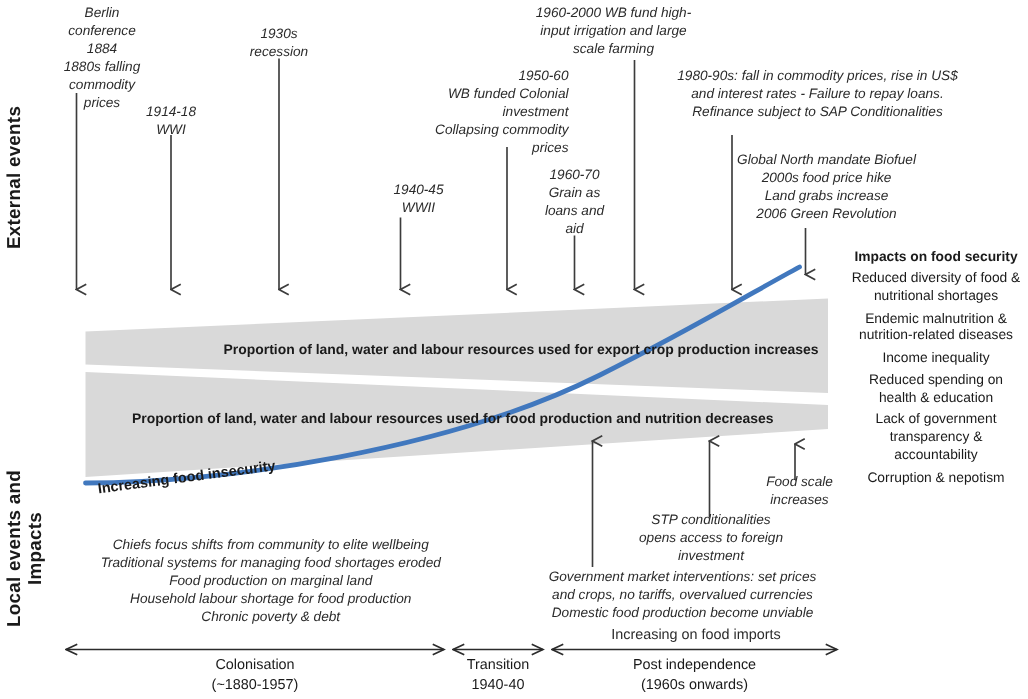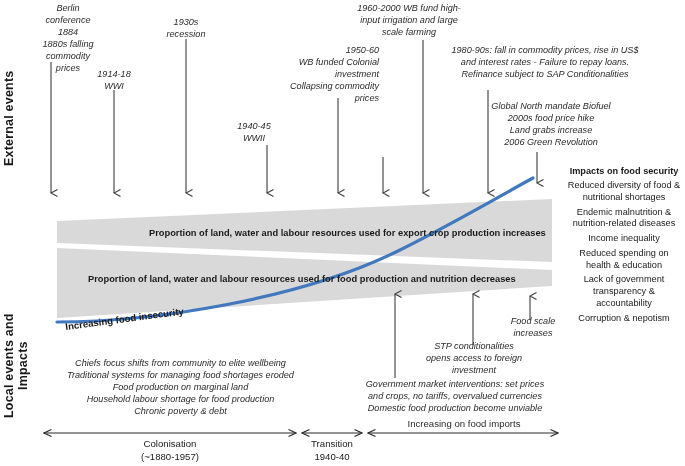--- a/index.html
+++ b/index.html
@@ -80,27 +80,31 @@
   <div class="note c" style="left:22px;top:2px;width:92px;">Berlin
 conference
 1884
 1880s falling
 commodity
 prices</div>
   <div class="note c" style="left:74px;top:68px;width:80px;">1914-18
 WWI</div>
   <div class="note c" style="left:147px;top:16px;width:78px;">1930s
 recession</div>
-  <div class="note c" style="left:221px;top:120px;width:66px;">1940-45
+  <div class="note c" style="left:246px;top:120px;width:66px;">1940-45
 WWII</div>
   <div class="note r" style="left:259px;top:44px;width:120px;">1950-60
 WB funded Colonial
 investment
 Collapsing commodity
 prices</div>
+  <div class="note c" style="left:352px;top:110px;width:62px;">1960-70
+Grain as
+loans and
+aid</div>
   <div class="note c" style="left:345px;top:2px;width:128px;">1960-2000 WB fund high-
 input irrigation and large
 scale farming</div>
   <div class="note c" style="left:425px;top:44px;width:240px;">1980-90s: fall in commodity prices, rise in US$
 and interest rates - Failure to repay loans.
 Refinance subject to SAP Conditionalities</div>
   <div class="note c" style="left:456px;top:100px;width:190px;">Global North mandate Biofuel
 2000s food price hike
 Land grabs increase
 2006 Green Revolution</div>
@@ -178,14 +182,16 @@
     <div class="it">Income inequality</div>
     <div class="it">Reduced spending on health &amp; education</div>
     <div class="it">Lack of government transparency &amp; accountability</div>
     <div class="it">Corruption &amp; nepotism</div>
   </div>
 
   <div class="axlabel" style="left:110px;top:438px;width:120px;">Colonisation
 (~1880-1957)</div>
   <div class="axlabel" style="left:292px;top:438px;width:80px;">Transition
 1940-40</div>
+  <div class="axlabel" style="left:393px;top:438px;width:140px;">Post independence
+(1960s onwards)</div>
 
 </div>
 
 </body></html>

